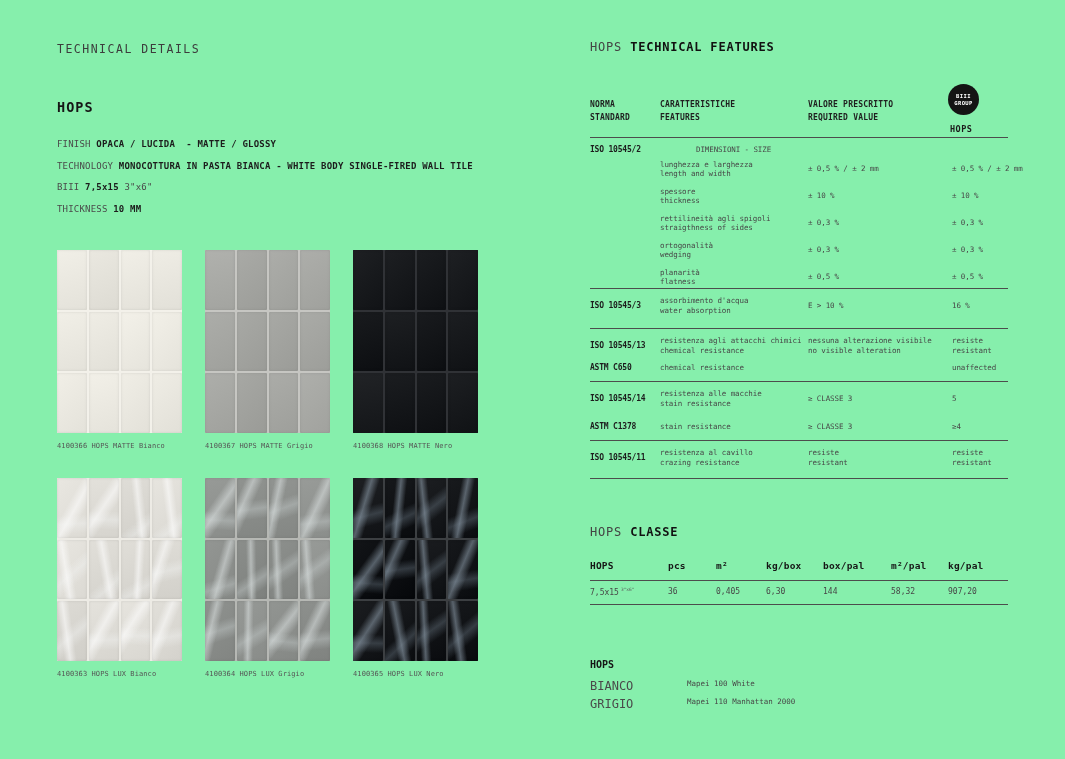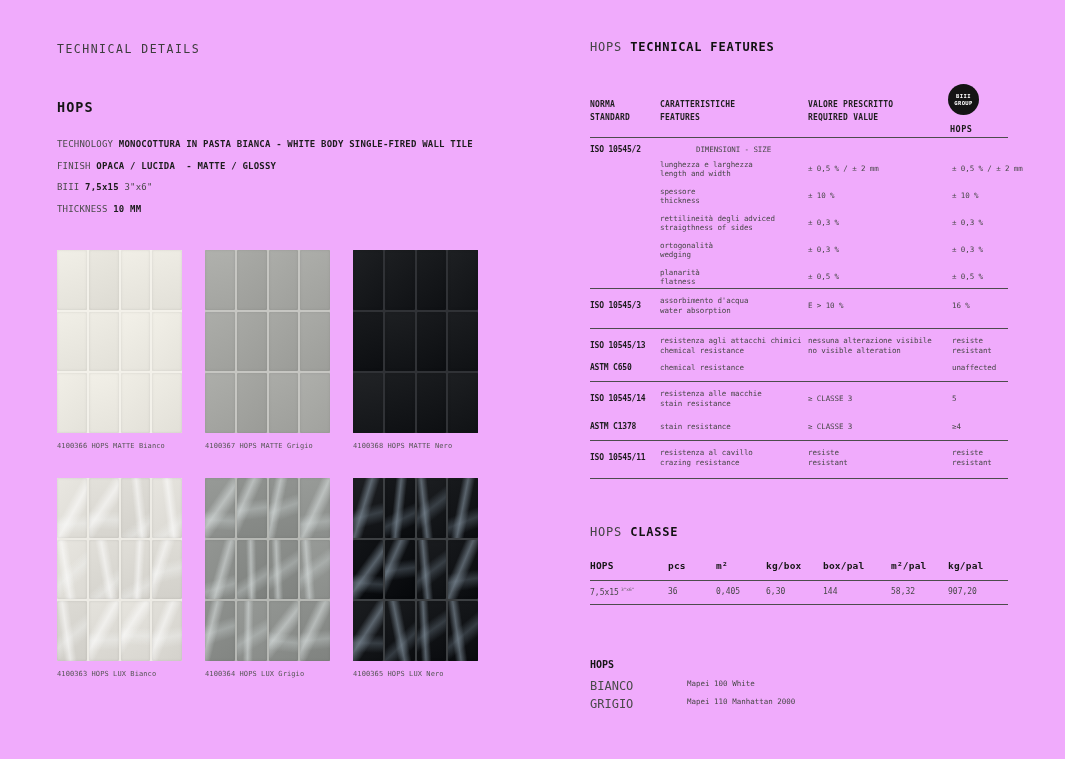--- a/index.html
+++ b/index.html
@@ -1,18 +1,18 @@
 <!DOCTYPE html>
 <html><head>
 <meta charset="utf-8">
 <style>
   * { margin:0; padding:0; box-sizing:border-box; }
   html,body { background:#ffffff; }
   .page {
-    position:relative; width:1065px; height:759px; background:#f0abfc;
+    position:relative; width:1065px; height:759px; background:#86efac;
     font-family:"DejaVu Sans Mono","Liberation Mono",monospace;
     color:#3f3f3f; overflow:hidden;
   }
 
   
   .page-title {
     position:absolute; left:57px; top:42px;
     font-size:11.5px; font-weight:normal; letter-spacing:1.5px; color:#3c3c3c;
   }
   .product-name {
@@ -94,22 +94,22 @@
   .grout-value { font-size:7.5px; color:#474747; }
 </style>
 </head>
 <body>
 
 <div class="page">
 
   <h1 class="page-title">TECHNICAL DETAILS</h1>
   <h2 class="product-name">HOPS</h2>
   <div class="spec-list">
+      <div class="spec-line"><span class="spec-label">FINISH </span><span class="spec-value">OPACA / LUCIDA  - MATTE / GLOSSY</span></div>
       <div class="spec-line"><span class="spec-label">TECHNOLOGY </span><span class="spec-value">MONOCOTTURA IN PASTA BIANCA - WHITE BODY SINGLE-FIRED WALL TILE</span></div>
-      <div class="spec-line"><span class="spec-label">FINISH </span><span class="spec-value">OPACA / LUCIDA  - MATTE / GLOSSY</span></div>
       <div class="spec-line"><span class="spec-label">BIII </span><span class="spec-value">7,5x15</span><span class="spec-extra"> 3"x6"</span></div>
       <div class="spec-line"><span class="spec-label">THICKNESS </span><span class="spec-value">10 MM</span></div>
     </div>
   <div class="gallery gallery-matte">
       <figure class="tile-figure">
         <div class="tile-grid" style="background: rgb(243, 241, 234);">
           <div class="tile" style="background: linear-gradient(162.772deg, rgb(241, 239, 231), rgb(228, 226, 218));"></div>
           <div class="tile" style="background: linear-gradient(152.495deg, rgb(234, 232, 224), rgb(221, 219, 211));"></div>
           <div class="tile" style="background: linear-gradient(159.987deg, rgb(241, 239, 231), rgb(228, 226, 218));"></div>
           <div class="tile" style="background: linear-gradient(163.214deg, rgb(239, 237, 229), rgb(226, 224, 216));"></div>
@@ -270,21 +270,21 @@
             <div class="ft-required">
               <div class="ft-line">± 10 %</div>
             </div>
             <div class="ft-value">
               <div class="ft-line">± 10 %</div>
             </div>
           </div>
           <div class="ft-row">
             <div class="ft-std"></div>
             <div class="ft-feature">
-              <div class="ft-line">rettilineità degli adviced</div>
+              <div class="ft-line">rettilineità agli spigoli</div>
               <div class="ft-line">straigthness of sides</div>
             </div>
             <div class="ft-required">
               <div class="ft-line">± 0,3 %</div>
             </div>
             <div class="ft-value">
               <div class="ft-line">± 0,3 %</div>
             </div>
           </div>
           <div class="ft-row">

